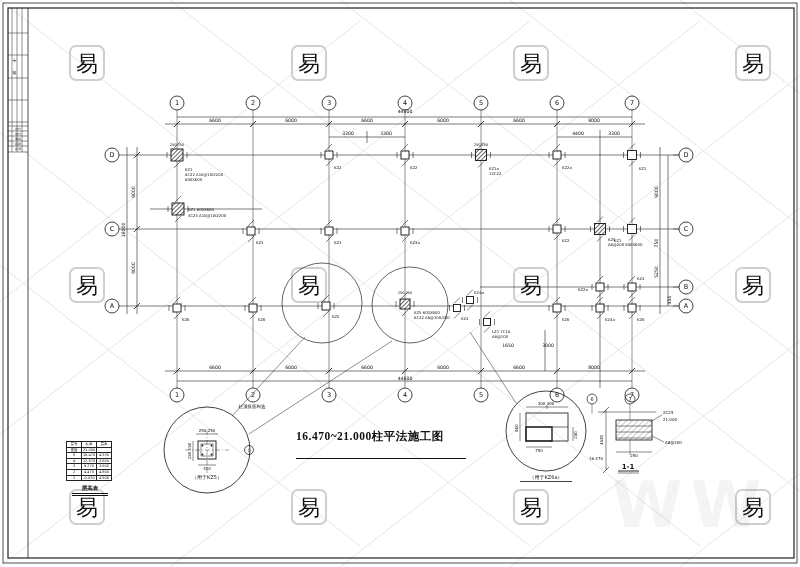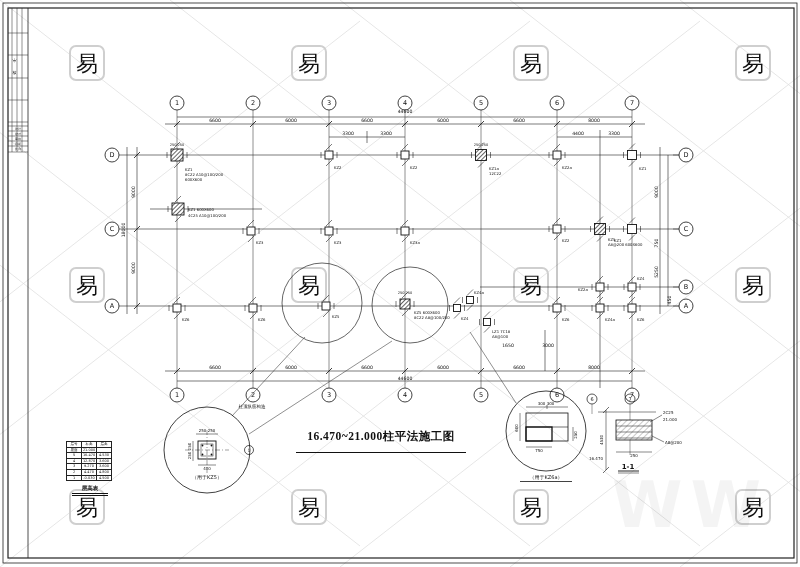--- a/index.html
+++ b/index.html
@@ -1,22 +1,22 @@
 <!DOCTYPE html>
 <html><head>
 <meta charset="utf-8">
 <style>
   html,body{margin:0;padding:0;background:#ffffff;}
   .sheet{position:relative;width:800px;height:567px;background:#ffffff;overflow:hidden;
          font-family:"DejaVu Sans",sans-serif;color:#111;}
   svg{position:absolute;left:0;top:0;}
   svg text{font-family:"DejaVu Sans",sans-serif;fill:#111;}
-  .main-title{position:absolute;left:296px;top:429px;width:170px;text-align:center;
+  .main-title{position:absolute;left:296px;top:429px;width:170px;text-align:left;
     font-family:"Liberation Serif",serif;font-weight:bold;font-size:11.5px;
-    border-bottom:1.5px solid #111;padding-bottom:8px;letter-spacing:.5px;}
+    border-bottom:1.5px solid #111;padding-bottom:14px;letter-spacing:.5px;}
   .floors{position:absolute;left:66px;top:441px;width:46px;}
   .floors table{border-collapse:collapse;width:100%;table-layout:fixed;}
   .floors td,.floors th{border:0.5px solid #222;font-size:3.5px;font-weight:normal;
     line-height:4.6px;height:4.6px;padding:0;text-align:center;overflow:hidden;white-space:nowrap;}
   .tcap{position:absolute;left:72px;top:485px;width:36px;text-align:center;
     font-weight:bold;font-size:5.5px;border-bottom:3px double #111;padding-bottom:1px;}
   .ghost{position:absolute;left:600px;top:468px;font-size:64px;font-weight:bold;
     color:rgba(0,0,0,0.045);letter-spacing:8px;font-family:"DejaVu Sans",sans-serif;margin-left:12px;}
 </style>
 </head>

